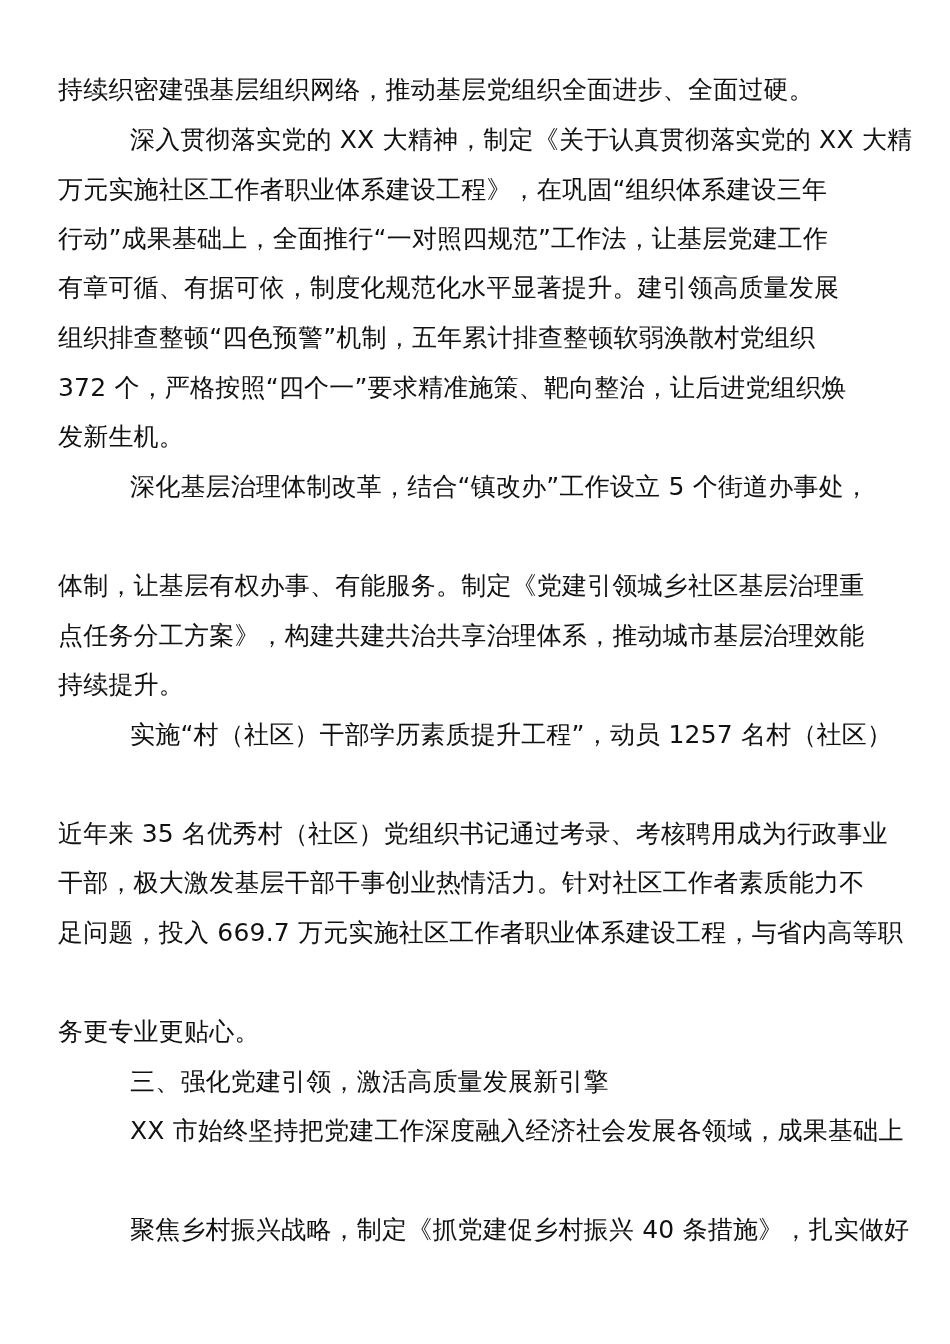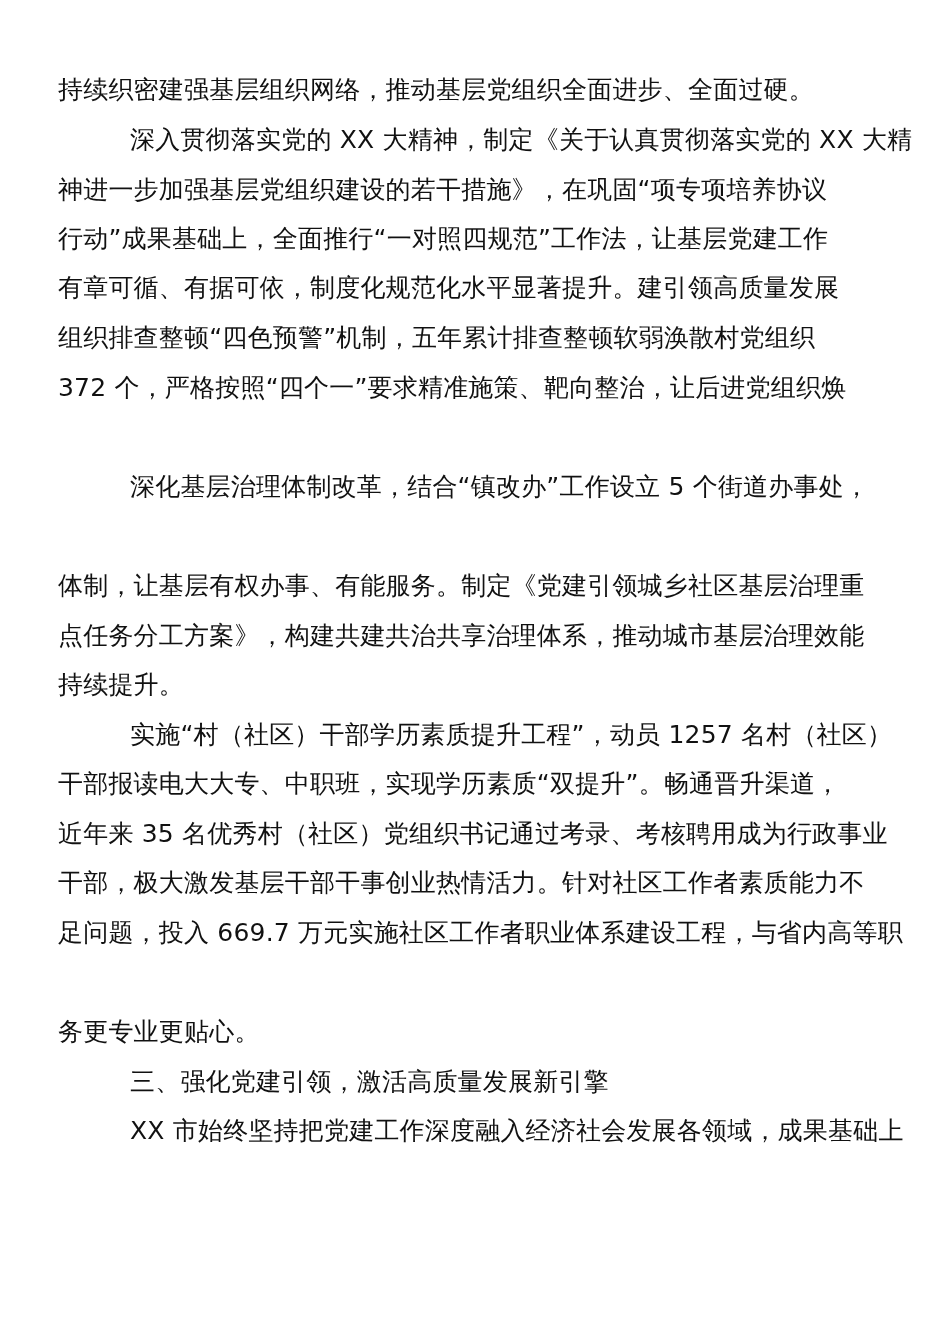--- a/index.html
+++ b/index.html
@@ -35,35 +35,36 @@
     .indent { left: 108px; width: 790px; margin-left: 22px; }
     .heading { font-weight: normal; }
   </style>
 </head>
 <body>
 
 <div class="page">
   <div class="line" style="top:65px">持续织密建强基层组织网络，推动基层党组织全面进步、全面过硬。</div>
 
   <div class="line indent" style="top:115px">深入贯彻落实党的 XX 大精神，制定《关于认真贯彻落实党的 XX 大精</div>
-  <div class="line" style="top:165px">神进一步加强基层党组织建设的若干措施》，在巩固“项专项培养协议</div>
+  <div class="line" style="top:165px">万元实施社区工作者职业体系建设工程》，在巩固“组织体系建设三年</div>
   <div class="line" style="top:214px">行动”成果基础上，全面推行“一对照四规范”工作法，让基层党建工作</div>
   <div class="line" style="top:263px">有章可循、有据可依，制度化规范化水平显著提升。建引领高质量发展</div>
   <div class="line" style="top:313px">组织排查整顿“四色预警”机制，五年累计排查整顿软弱涣散村党组织</div>
   <div class="line" style="top:363px">372 个，严格按照“四个一”要求精准施策、靶向整治，让后进党组织焕</div>
+  <div class="line" style="top:412px">发新生机。</div>
 
   <div class="line indent" style="top:462px">深化基层治理体制改革，结合“镇改办”工作设立 5 个街道办事处，</div>
   <div class="line" style="top:561px">体制，让基层有权办事、有能服务。制定《党建引领城乡社区基层治理重</div>
   <div class="line" style="top:611px">点任务分工方案》，构建共建共治共享治理体系，推动城市基层治理效能</div>
   <div class="line" style="top:660px">持续提升。</div>
 
   <div class="line indent" style="top:710px">实施“村（社区）干部学历素质提升工程”，动员 1257 名村（社区）</div>
-  <div class="line" style="top:759px">干部报读电大大专、中职班，实现学历素质“双提升”。畅通晋升渠道，</div>
   <div class="line" style="top:809px">近年来 35 名优秀村（社区）党组织书记通过考录、考核聘用成为行政事业</div>
   <div class="line" style="top:858px">干部，极大激发基层干部干事创业热情活力。针对社区工作者素质能力不</div>
   <div class="line" style="top:908px">足问题，投入 669.7 万元实施社区工作者职业体系建设工程，与省内高等职</div>
   <div class="line" style="top:1007px">务更专业更贴心。</div>
 
   <div class="line indent heading" style="top:1057px">三、强化党建引领，激活高质量发展新引擎</div>
 
   <div class="line indent" style="top:1106px">XX 市始终坚持把党建工作深度融入经济社会发展各领域，成果基础上</div>
 
+  <div class="line indent" style="top:1205px">聚焦乡村振兴战略，制定《抓党建促乡村振兴 40 条措施》，扎实做好</div>
 </div>
 
 </body></html>

